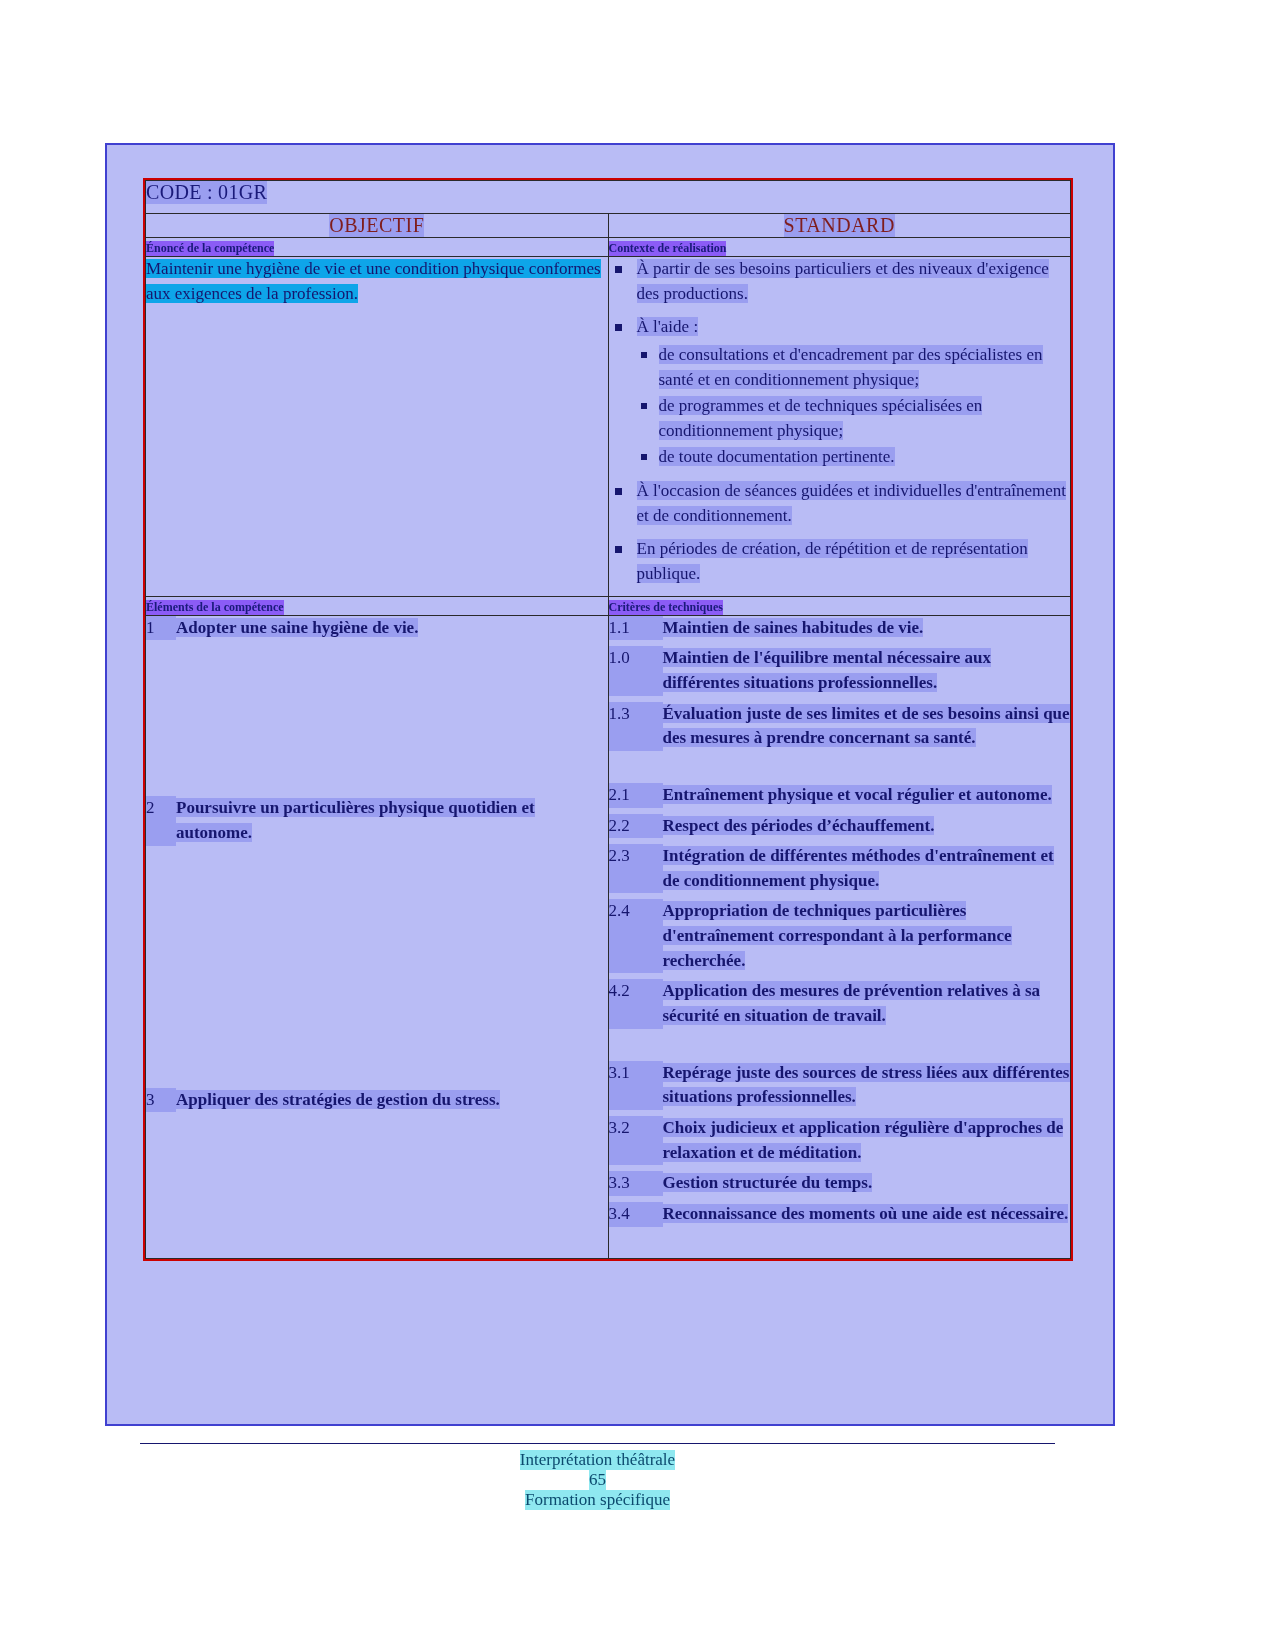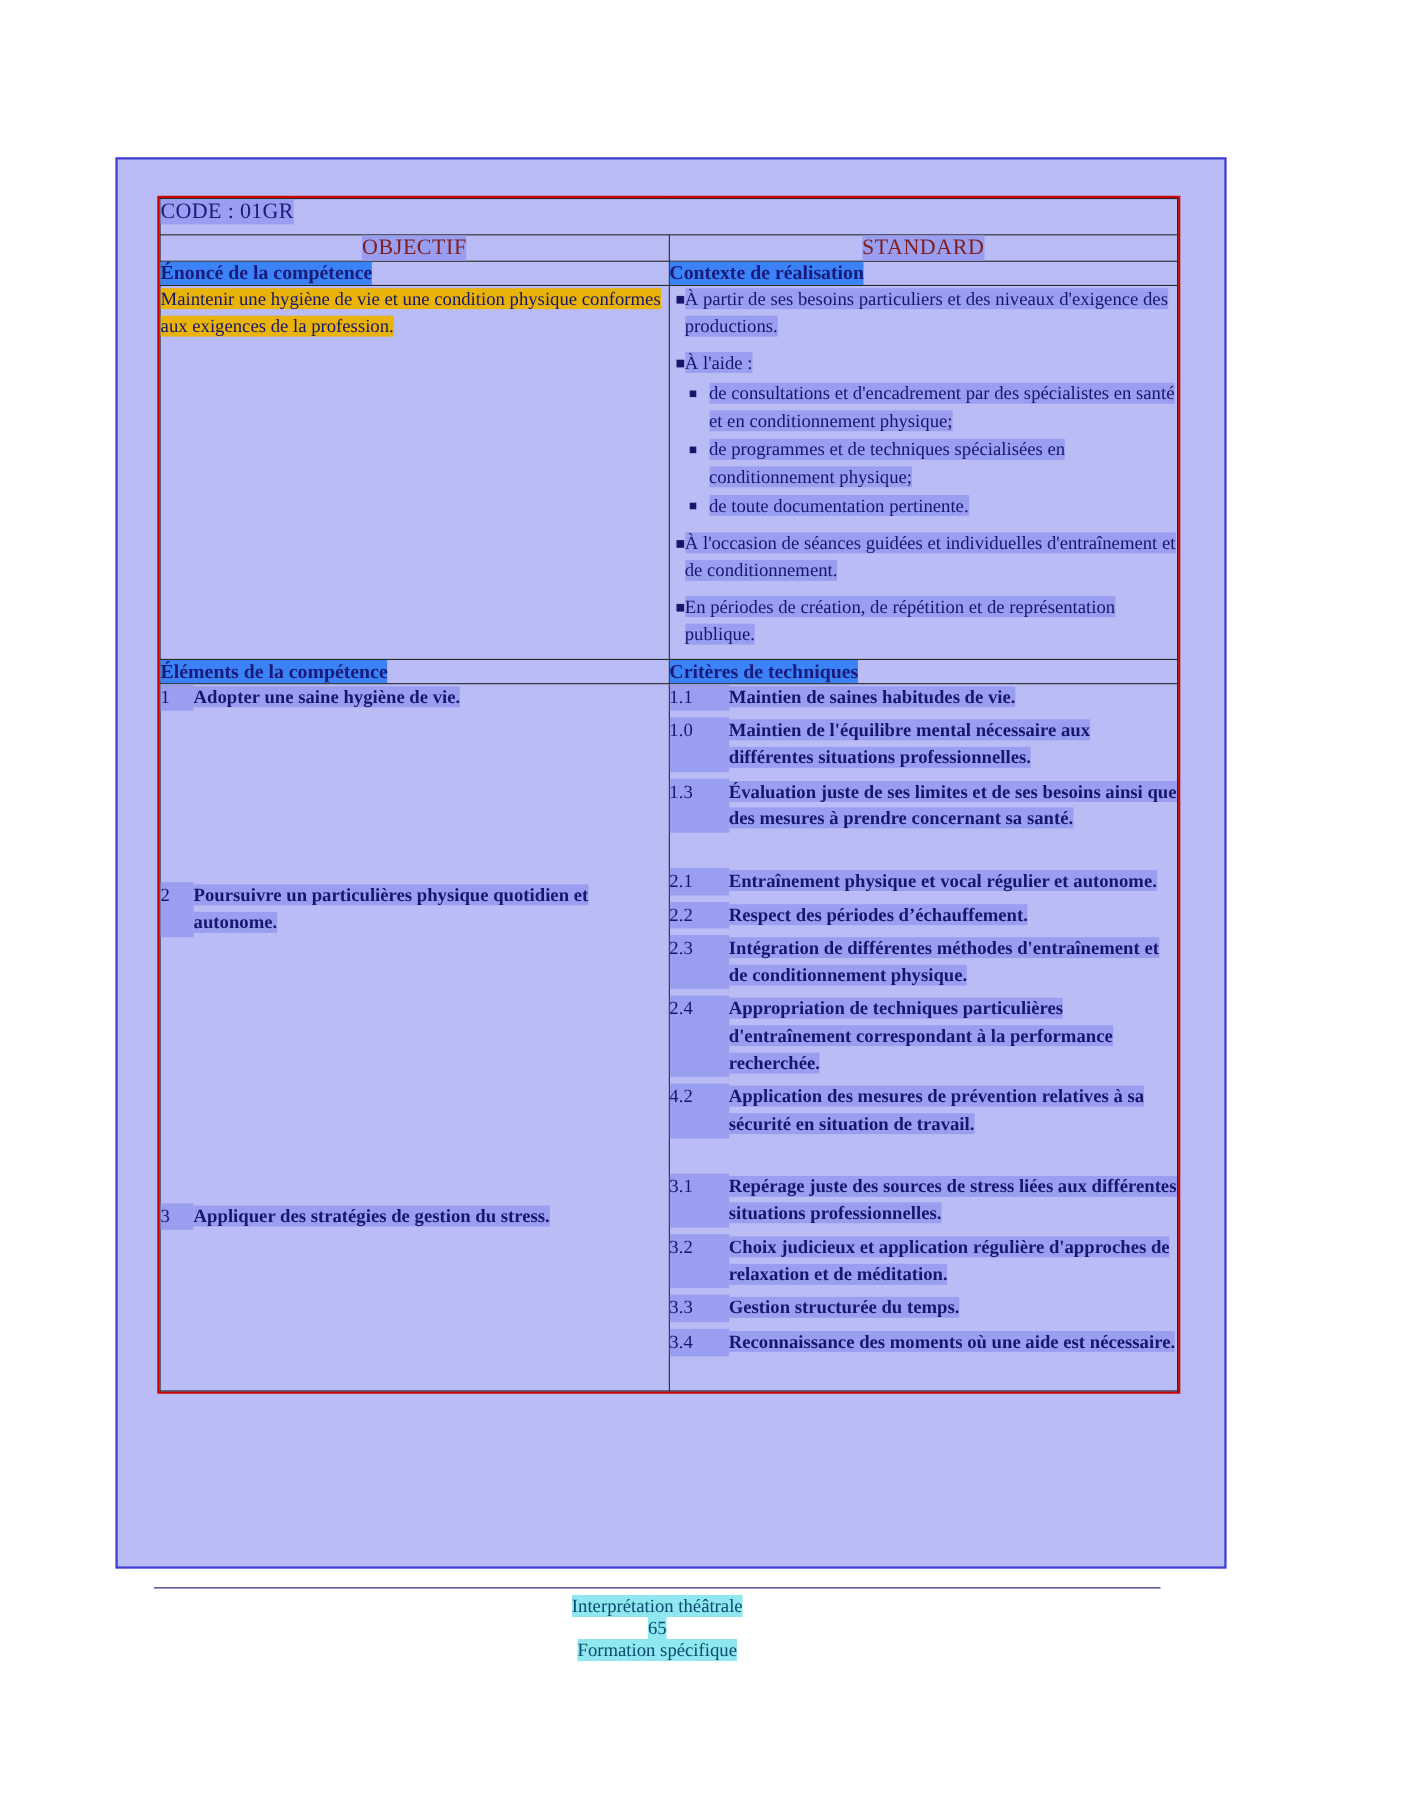--- a/index.html
+++ b/index.html
@@ -61,47 +61,47 @@
     font-size: 20px;
     color: #7f1d1d;
     background: #9a9ef0;
     display: inline-block;
     letter-spacing: 0.5px;
   }
   .sub-cell {
     padding: 7px 10px 6px 12px;
   }
   .sub-text {
-    font-size: 18px;
+    font-size: 12px;
     font-weight: bold;
     color: #1a1a7a;
-    background: #3b82f6;
+    background: #8b5cf6;
     display: inline-block;
     text-align: right;
   }
   .body-cell {
     padding: 8px 12px 14px 12px;
   }
   .para {
     font-size: 17px;
     line-height: 1.45;
     color: #16166e;
     margin: 0 0 2px 0;
   }
   .para span.hl {
-    background: #eab308;
+    background: #0ea5e9;
   }
   ul.bullets {
     list-style: none;
     margin: 0;
     padding: 0;
   }
   ul.bullets > li {
     position: relative;
-    padding-left: 14px;
+    padding-left: 28px;
     margin-bottom: 9px;
     font-size: 17px;
     line-height: 1.45;
     color: #16166e;
   }
   ul.bullets > li::before {
     content: "";
     position: absolute;
     left: 6px;
     top: 9px;

